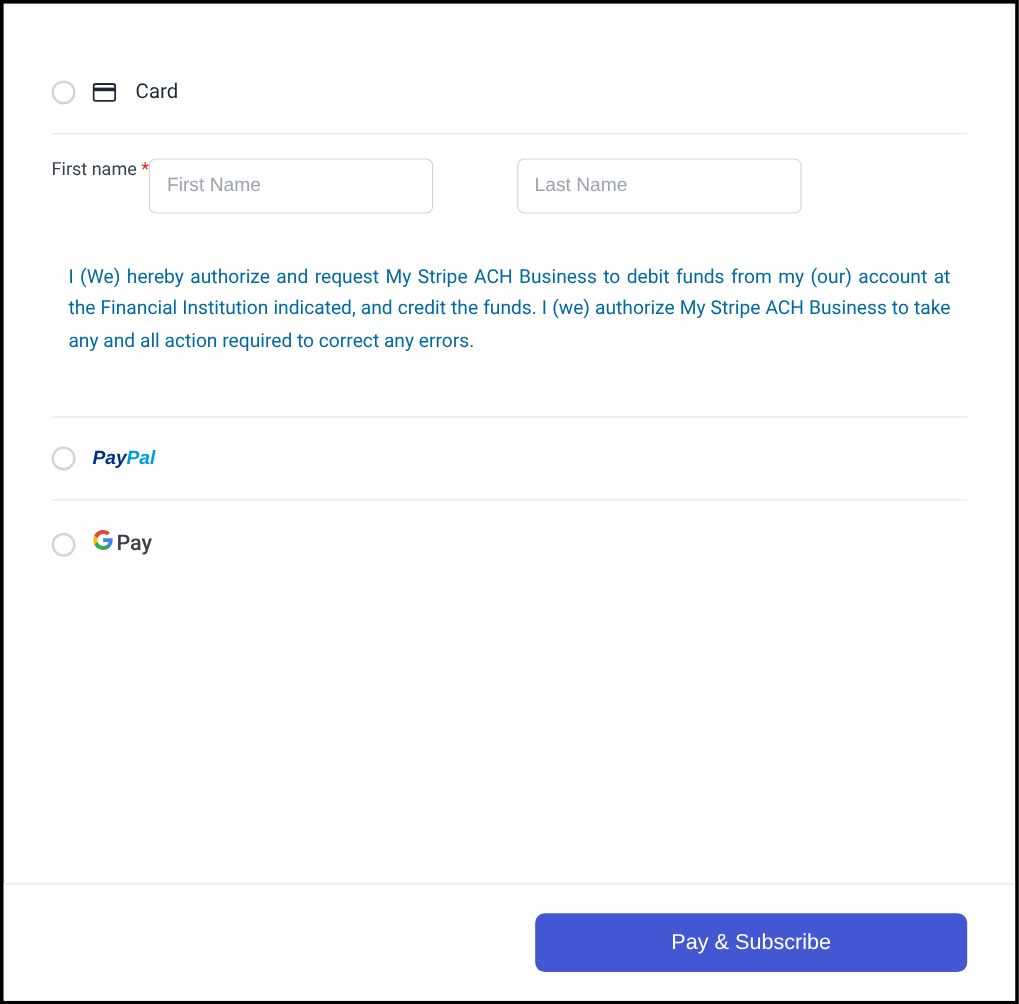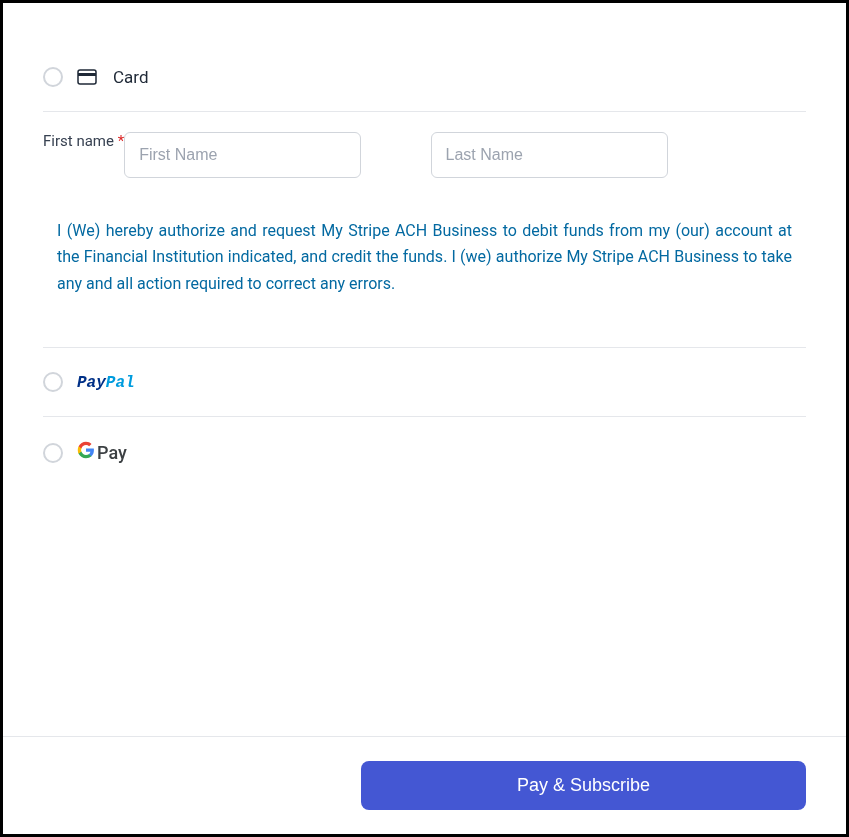--- a/index.html
+++ b/index.html
@@ -116,24 +116,24 @@
     }
     .submit-btn {
       background: #4457d3;
       color: #fff;
       border: none;
       border-radius: 8px;
       padding: 14px 40px;
       font-size: 18px;
       font-weight: 500;
       cursor: pointer;
-      width: 445px;
+      width: 360px;
     }
     .paypal-text {
-      font-family: Liberation Mono, monospace;
+      font-family: Liberation Sans, sans-serif;
       font-size: 16px;
       font-weight: 700;
       font-style: italic;
     }
     .paypal-pay { color: #003087; }
     .paypal-pal { color: #009cde; }
     .gpay-text {
       font-size: 18px;
       font-weight: 500;
       color: #3c4043;

